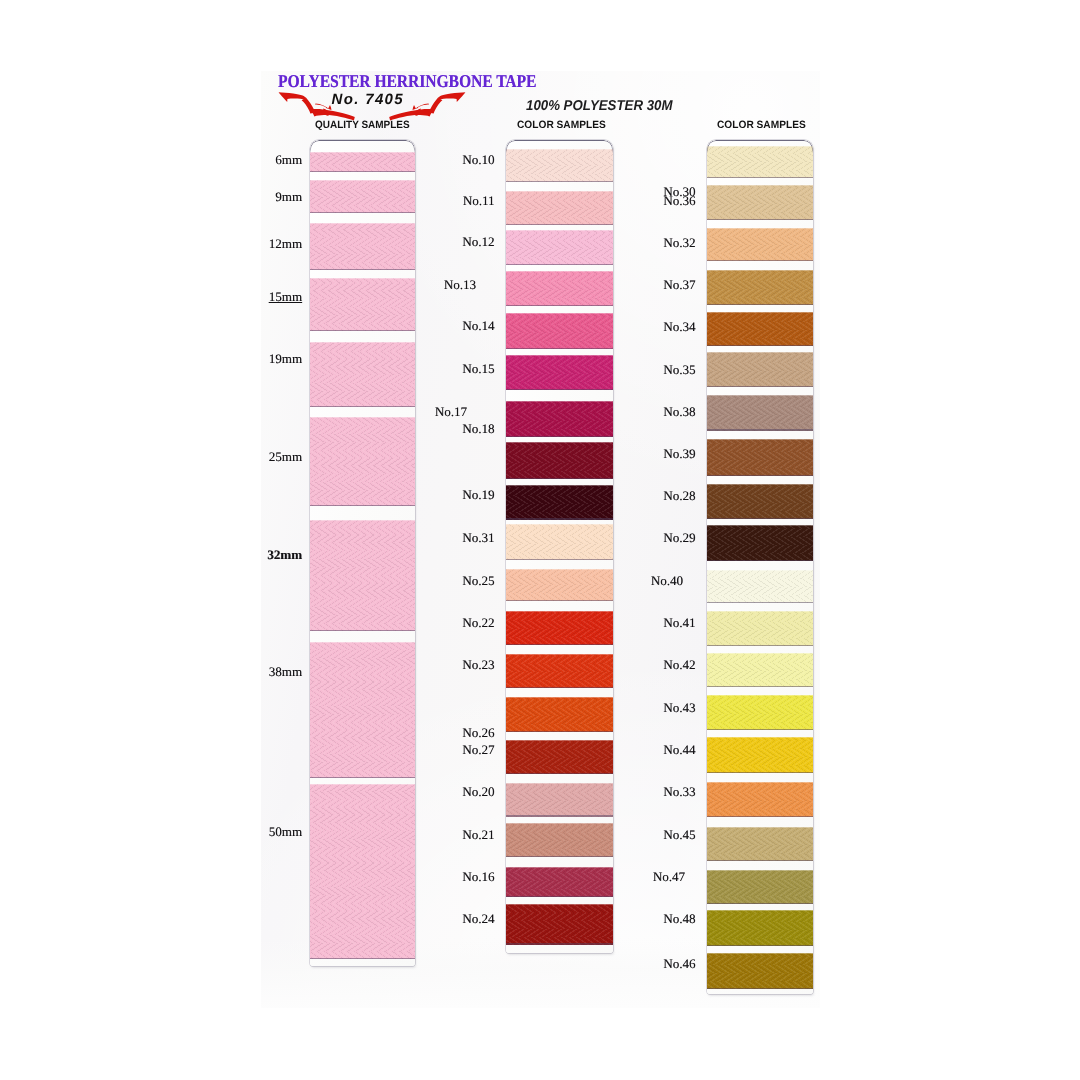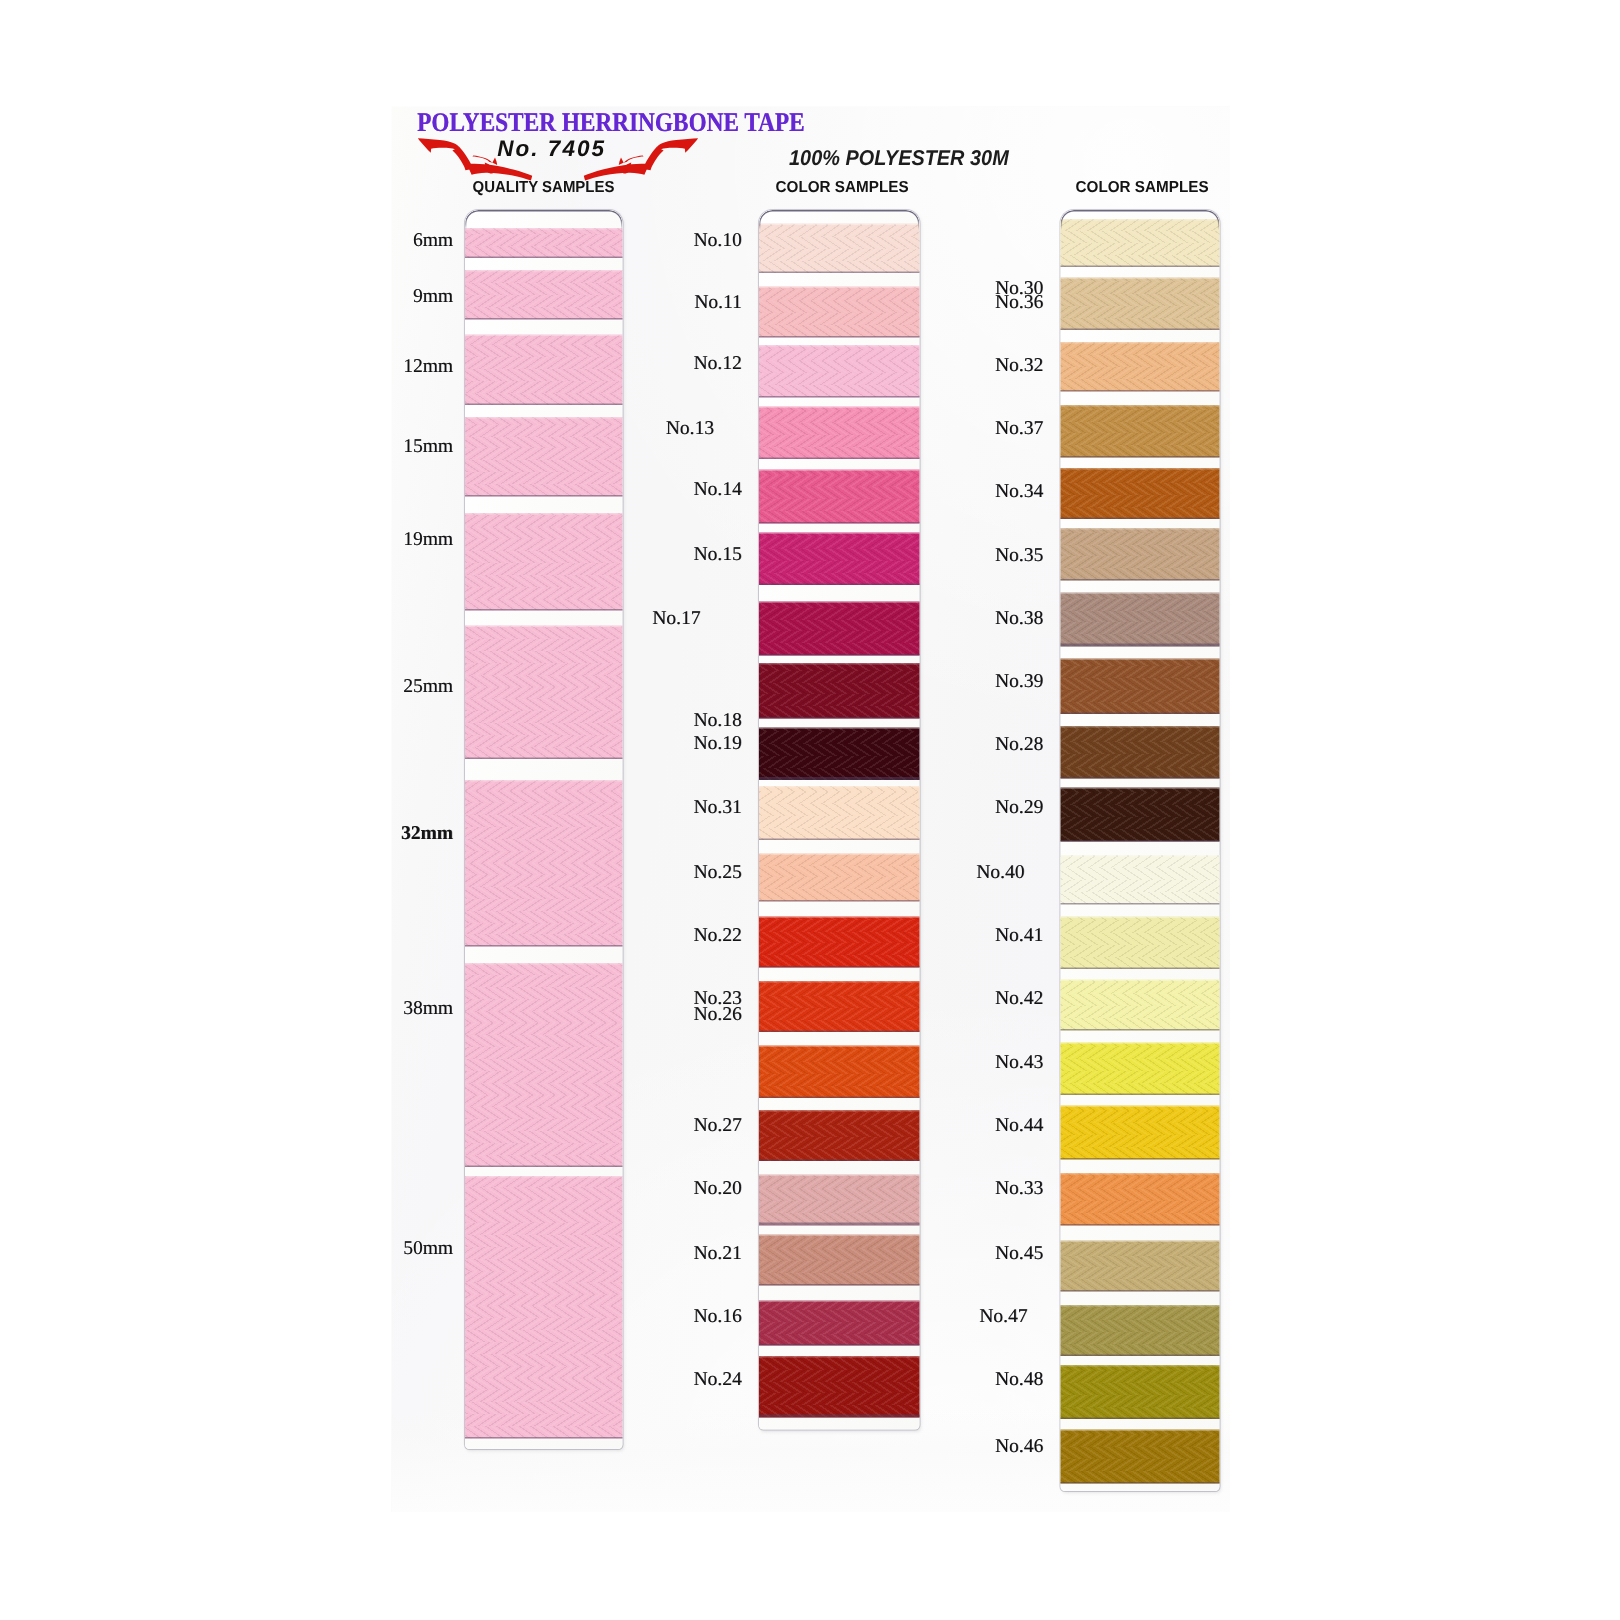--- a/index.html
+++ b/index.html
@@ -225,21 +225,21 @@
       <div class="tape" style="top:644.3px;height:175.0px;background:#f7bcd3;">
           <i class="tex"></i>
           <i class="tex2"></i>
           <i class="edgetop"></i>
           <i class="edge"></i>
         </div>
     </div>
     <div class="lbl" style="right:778.0px;top:152.8px;">6mm</div>
     <div class="lbl" style="right:778.0px;top:189.8px;">9mm</div>
     <div class="lbl" style="right:778.0px;top:236.5px;margin-left:12px;">12mm</div>
-    <div class="lbl" style="right:778.0px;top:289.8px;">15mm</div>
+    <div class="lbl" style="right:778.0px;top:289.8px;text-decoration:underline;">15mm</div>
     <div class="lbl" style="right:778.0px;top:351.8px;">19mm</div>
     <div class="lbl" style="right:778.0px;top:449.9px;">25mm</div>
     <div class="lbl" style="right:778.0px;top:548.2px;font-weight:bold;">32mm</div>
     <div class="lbl" style="right:778.0px;top:664.7px;">38mm</div>
     <div class="lbl" style="right:778.0px;top:824.8px;">50mm</div>
     <div class="scard" style="left:505.5px;top:140.0px;width:107.5px;height:813.0px;">
       <div class="inner"></div>
       <div class="rim"></div>
       <div class="tape" style="top:9.1px;height:33.4px;background:#f8ddd5;">
           <i class="tex"></i>
@@ -356,27 +356,27 @@
           <i class="edge"></i>
         </div>
     </div>
     <div class="lbl" style="right:585.5px;top:152.9px;">No.10</div>
     <div class="lbl" style="right:585.5px;top:193.8px;">No.11</div>
     <div class="lbl" style="right:585.5px;top:235.4px;">No.12</div>
     <div class="lbl" style="right:604px;top:278.2px;">No.13</div>
     <div class="lbl" style="right:585.5px;top:319.4px;">No.14</div>
     <div class="lbl" style="right:585.5px;top:362.2px;">No.15</div>
     <div class="lbl" style="right:613px;top:404.6px;text-align:center;">No.17</div>
-    <div class="lbl" style="right:585.5px;top:473px;">No.18</div>
+    <div class="lbl" style="right:585.5px;top:422px;">No.18</div>
     <div class="lbl" style="right:585.5px;top:488.2px;">No.19</div>
     <div class="lbl" style="right:585.5px;top:531.4px;">No.31</div>
     <div class="lbl" style="right:585.5px;top:573.5px;">No.25</div>
     <div class="lbl" style="right:585.5px;top:615.5px;">No.22</div>
     <div class="lbl" style="right:585.5px;top:657.5px;">No.23</div>
-    <div class="lbl" style="right:585.5px;top:669px;margin-left:38px;">No.26</div>
+    <div class="lbl" style="right:585.5px;top:726px;margin-left:38px;">No.26</div>
     <div class="lbl" style="right:585.5px;top:742.5px;">No.27</div>
     <div class="lbl" style="right:585.5px;top:784.5px;">No.20</div>
     <div class="lbl" style="right:585.5px;top:827.5px;">No.21</div>
     <div class="lbl" style="right:585.5px;top:869.5px;">No.16</div>
     <div class="lbl" style="right:585.5px;top:911.5px;">No.24</div>
     <div class="scard" style="left:706.5px;top:140.0px;width:106.0px;height:854.0px;">
       <div class="inner"></div>
       <div class="rim"></div>
       <div class="tape" style="top:6.3px;height:31.7px;background:#f2e7c0;">
           <i class="tex"></i>

